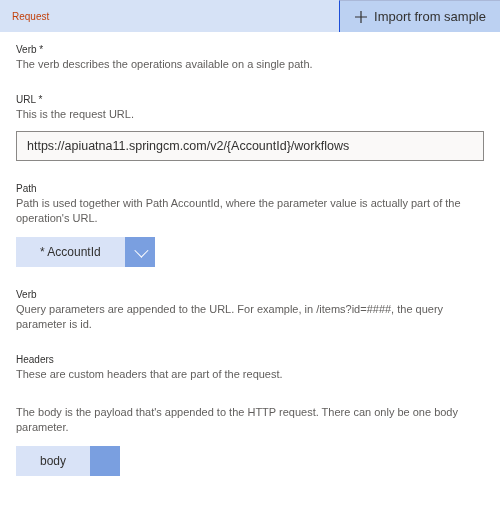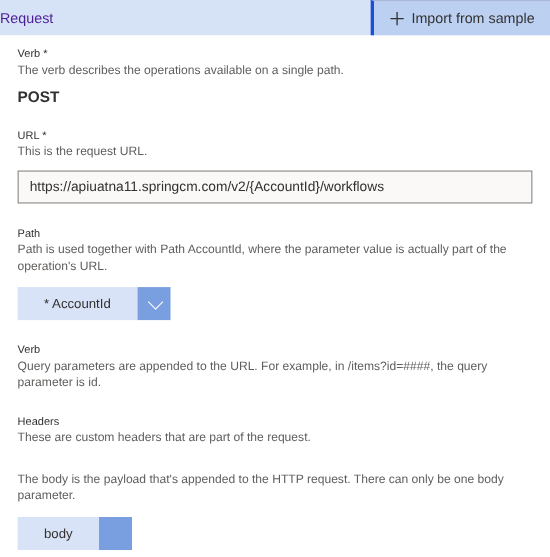--- a/index.html
+++ b/index.html
@@ -13,31 +13,32 @@
     .header {
       display: flex;
       align-items: stretch;
       background: #d6e2f6;
       height: 32px;
     }
     .header-title {
       flex: 1;
       display: flex;
       align-items: center;
-      font-size: 13px;
-      color: #4c1d95;
+      padding-left: 12px;
+      font-size: 10px;
+      color: #c2410c;
     }
     .import-btn {
       display: flex;
       align-items: center;
       gap: 6px;
       padding: 0 14px;
       background: #bcd1f2;
       border: none;
-      border-left: 3px solid #1d4ed8;
+      border-left: 1px solid #1d4ed8;
       border-top: 1px solid #aab8d8;
       cursor: pointer;
       font-size: 13px;
       color: #323130;
     }
     .plus-icon { display: inline-flex; }
     .content { padding: 12px 16px 20px 16px; }
     .section { margin-top: 4px; margin-bottom: 22px; }
     .section:first-child { margin-top: 0; }
     .label {
@@ -109,21 +110,20 @@
     </span>
     <span>Import from sample</span>
   </button>
 </div>
 
 <div class="content">
 
   <div class="section">
     <div class="label">Verb *</div>
     <div class="desc">The verb describes the operations available on a single path.</div>
-    <div class="verb-value">POST</div>
   </div>
 
   <div class="section">
     <div class="label">URL *</div>
     <div class="desc">This is the request URL.</div>
     <input class="url-input" type="text" value="https://apiuatna11.springcm.com/v2/{AccountId}/workflows" style="">
   </div>
 
   <div class="section">
     <div class="label">Path</div>

